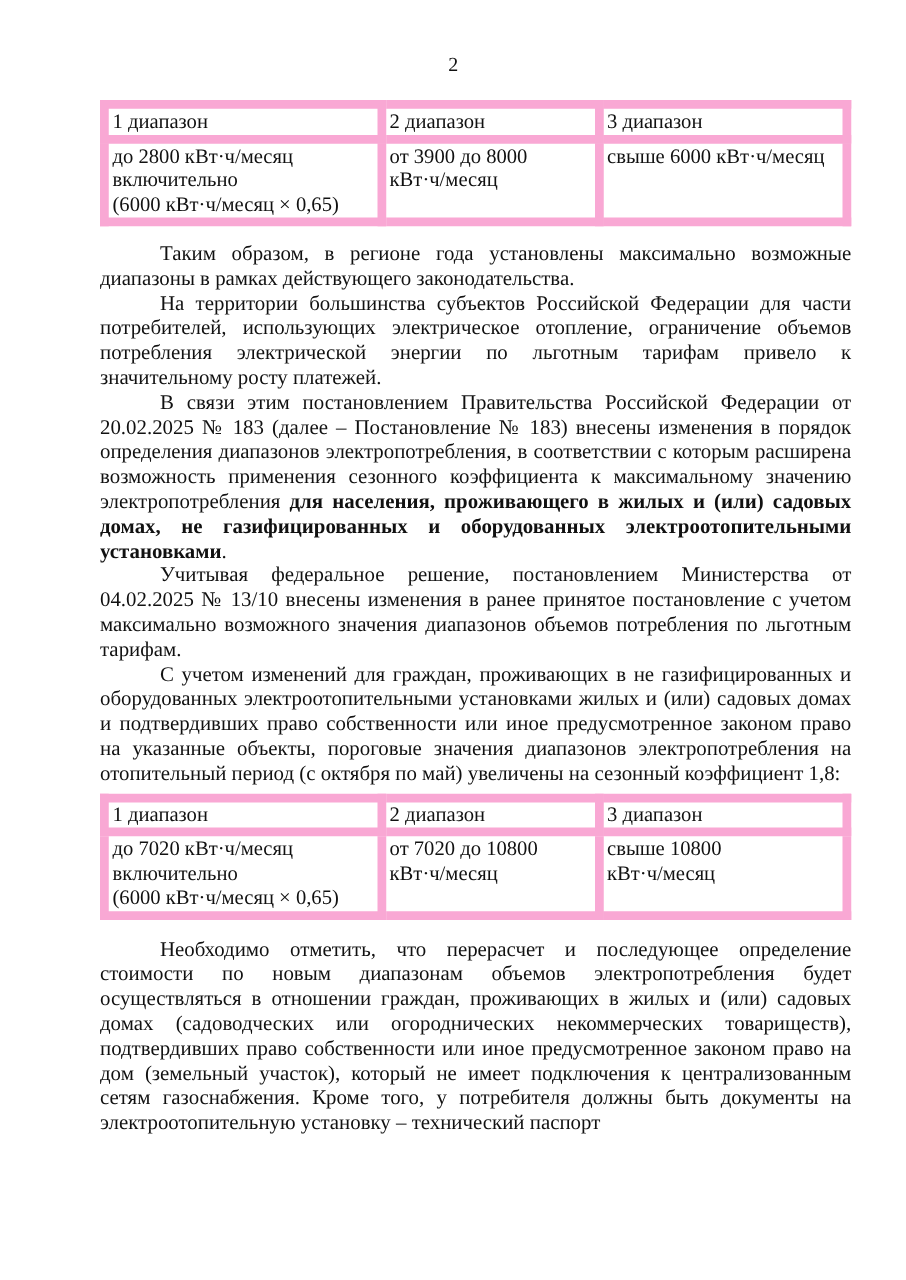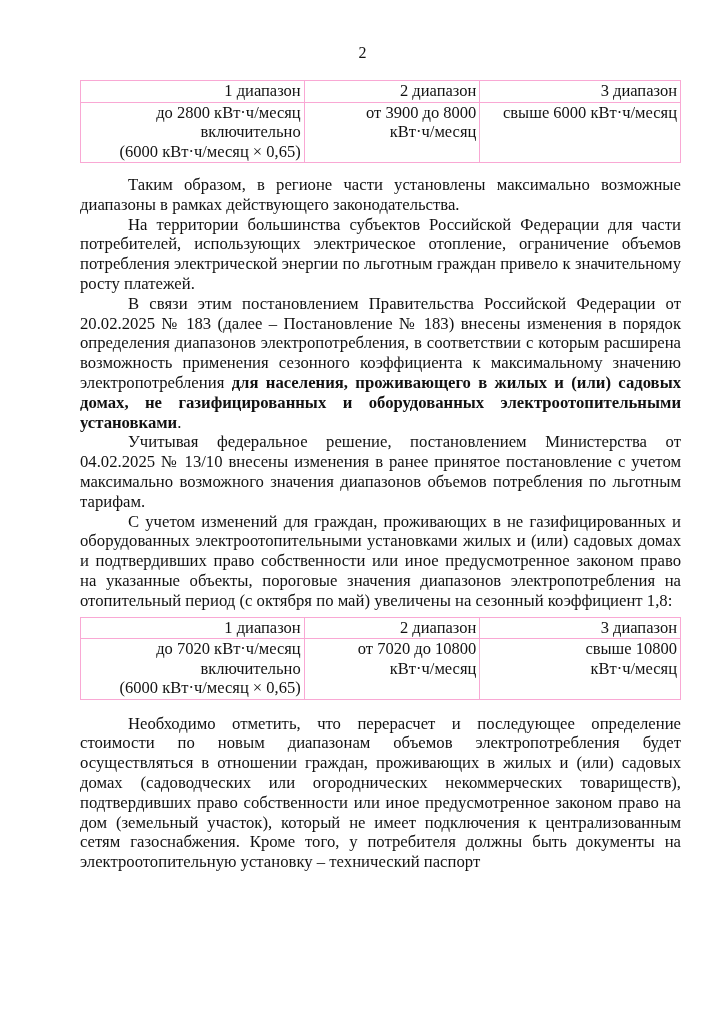--- a/index.html
+++ b/index.html
@@ -2,21 +2,21 @@
 <html><head>
 <meta charset="utf-8">
 <style>
   html, body { margin: 0; padding: 0; background: #ffffff; }
   body { width: 725px; height: 1024px; position: relative; overflow: hidden;
          font-family: "Liberation Serif", serif; color: #111; }
   .page-num { position: absolute; top: 44px; left: 0; width: 725px; text-align: center;
               font-size: 16px; }
   .content { position: absolute; left: 80px; top: 80px; width: 601px; }
   table.ranges { width: 601px; border-collapse: collapse; font-size: 16.5px; line-height: 19.5px; }
-  table.ranges td, table.ranges th { border: 1px solid #f9a8d4; text-align: right; vertical-align: top;
+  table.ranges td, table.ranges th { border: 7px solid #f9a8d4; text-align: left; vertical-align: top;
         font-weight: normal; padding: 0 3px 1px 3px; }
   table.ranges th { padding-top: 0; }
   table.ranges col.c1 { width: 224px; }
   table.ranges col.c2 { width: 176px; }
   table.ranges col.c3 { width: 201px; }
   .cell-line { display: block; }
   p { margin: 0; font-size: 16.7px; line-height: 19.8px; text-align: justify; text-indent: 48px; }
   p.first { margin-top: 12px; }
   b { font-weight: bold; }
   .t2 { margin-top: 6px; margin-bottom: 14px; }
@@ -50,22 +50,22 @@
         <span class="cell-line">от 3900 до 8000</span>
         <span class="cell-line">кВт·ч/месяц</span>
       </td>
       <td>
         <span class="cell-line">свыше 6000 кВт·ч/месяц</span>
       </td>
     </tr>
   </tbody>
     </table>
 
-  <p class="first">Таким образом, в регионе части установлены максимально возможные диапазоны в рамках действующего законодательства.</p>
-  <p>На территории большинства субъектов Российской Федерации для части потребителей, использующих электрическое отопление, ограничение объемов потребления электрической энергии по льготным граждан привело к значительному росту платежей.</p>
+  <p class="first">Таким образом, в регионе года установлены максимально возможные диапазоны в рамках действующего законодательства.</p>
+  <p>На территории большинства субъектов Российской Федерации для части потребителей, использующих электрическое отопление, ограничение объемов потребления электрической энергии по льготным тарифам привело к значительному росту платежей.</p>
   <p><span>В связи этим постановлением Правительства Российской Федерации от 20.02.2025 № 183 (далее – Постановление № 183) внесены изменения в порядок определения диапазонов электропотребления, в соответствии с которым расширена возможность применения сезонного коэффициента к максимальному значению электропотребления </span><b>для населения, проживающего в жилых и (или) садовых домах, не газифицированных и оборудованных электроотопительными установками</b><span>.</span></p>
   <p>Учитывая федеральное решение, постановлением Министерства от 04.02.2025 № 13/10 внесены изменения в ранее принятое постановление с учетом максимально возможного значения диапазонов объемов потребления по льготным тарифам.</p>
   <p>С учетом изменений для граждан, проживающих в не газифицированных и оборудованных электроотопительными установками жилых и (или) садовых домах и подтвердивших право собственности или иное предусмотренное законом право на указанные объекты, пороговые значения диапазонов электропотребления на отопительный период (с октября по май) увеличены на сезонный коэффициент 1,8:</p>
 
   <table class="ranges t2">
     <colgroup>
         <col class="c1">
         <col class="c2">
         <col class="c3">
       </colgroup>

